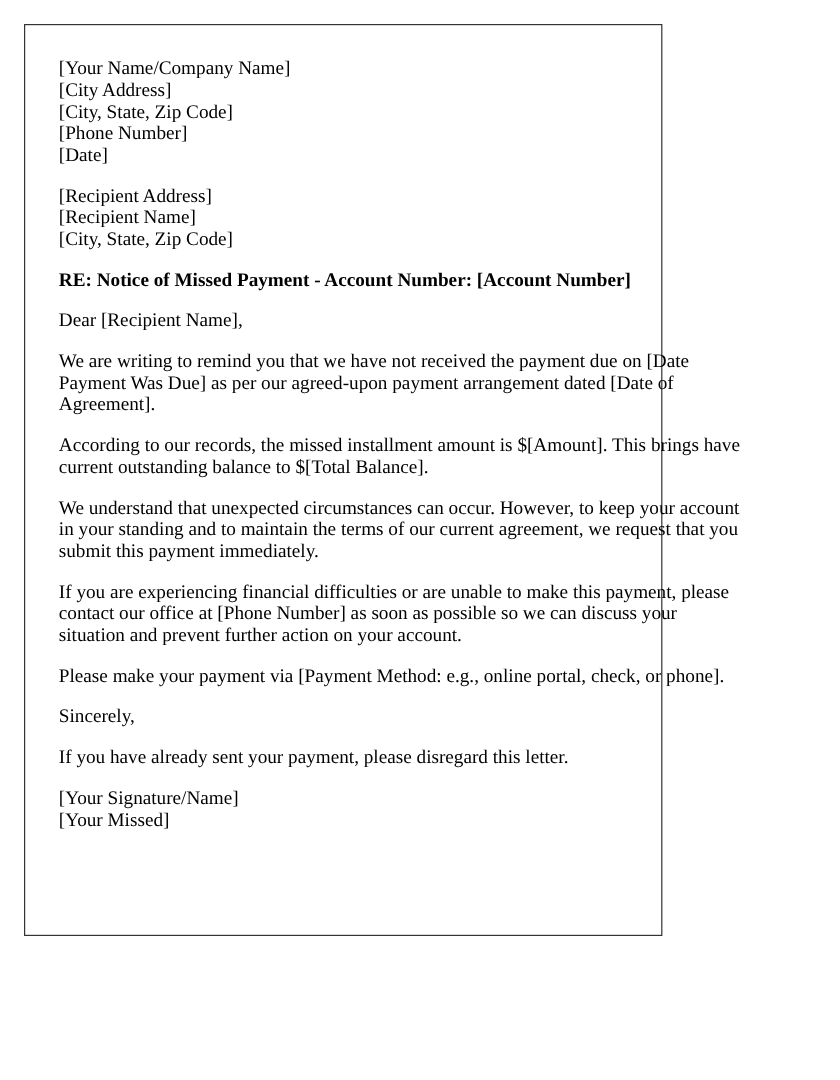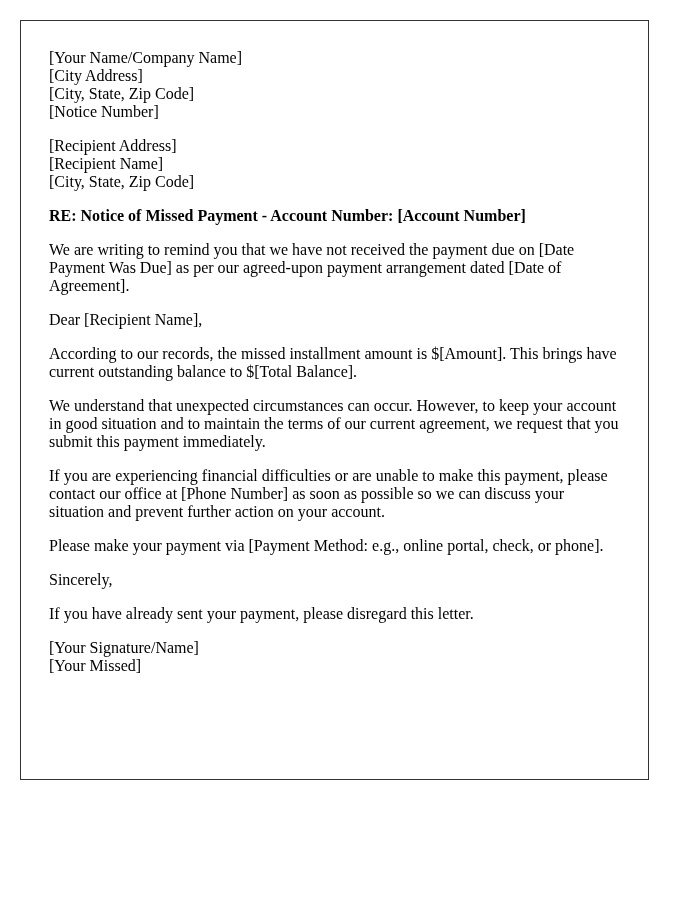--- a/index.html
+++ b/index.html
@@ -13,21 +13,21 @@
     body {
       font-family: "Liberation Serif", serif;
       font-size: 16px;
       line-height: 18px;
       color: #000000;
     }
     .page {
       position: absolute;
       left: 20px;
       top: 20px;
-      width: 629px;
+      width: 532px;
       height: 760px;
       border: 1px solid #333333;
       box-sizing: border-box;
       background: #ffffff;
     }
     .content {
       position: absolute;
       left: 28px;
       top: 28px;
       width: 590px;
@@ -49,36 +49,37 @@
 </head>
 <body>
 
 <div class="page">
   <div class="content">
 
     <div class="block">
       <span class="line">[Your Name/Company Name]</span>
       <span class="line">[City Address]</span>
       <span class="line">[City, State, Zip Code]</span>
-      <span class="line">[Notice Number]</span>
+      <span class="line">[Phone Number]</span>
+      <span class="line">[Date]</span>
     </div>
 
     <div class="block">
       <span class="line">[Recipient Address]</span>
       <span class="line">[Recipient Name]</span>
       <span class="line">[City, State, Zip Code]</span>
     </div>
 
     <p class="subject">RE: Notice of Missed Payment - Account Number: [Account Number]</p>
 
+    <p>Dear [Recipient Name],</p>
+
     <p>We are writing to remind you that we have not received the payment due on [Date Payment Was Due] as per our agreed-upon payment arrangement dated [Date of Agreement].</p>
-
-    <p>Dear [Recipient Name],</p>
     <p>According to our records, the missed installment amount is $[Amount]. This brings have current outstanding balance to $[Total Balance].</p>
-    <p>We understand that unexpected circumstances can occur. However, to keep your account in good situation and to maintain the terms of our current agreement, we request that you submit this payment immediately.</p>
+    <p>We understand that unexpected circumstances can occur. However, to keep your account in your standing and to maintain the terms of our current agreement, we request that you submit this payment immediately.</p>
     <p>If you are experiencing financial difficulties or are unable to make this payment, please contact our office at [Phone Number] as soon as possible so we can discuss your situation and prevent further action on your account.</p>
     <p>Please make your payment via [Payment Method: e.g., online portal, check, or phone].</p>
     <p>Sincerely,</p>
 
     <p>If you have already sent your payment, please disregard this letter.</p>
 
     <div class="block">
       <span class="line">[Your Signature/Name]</span>
       <span class="line">[Your Missed]</span>
     </div>

